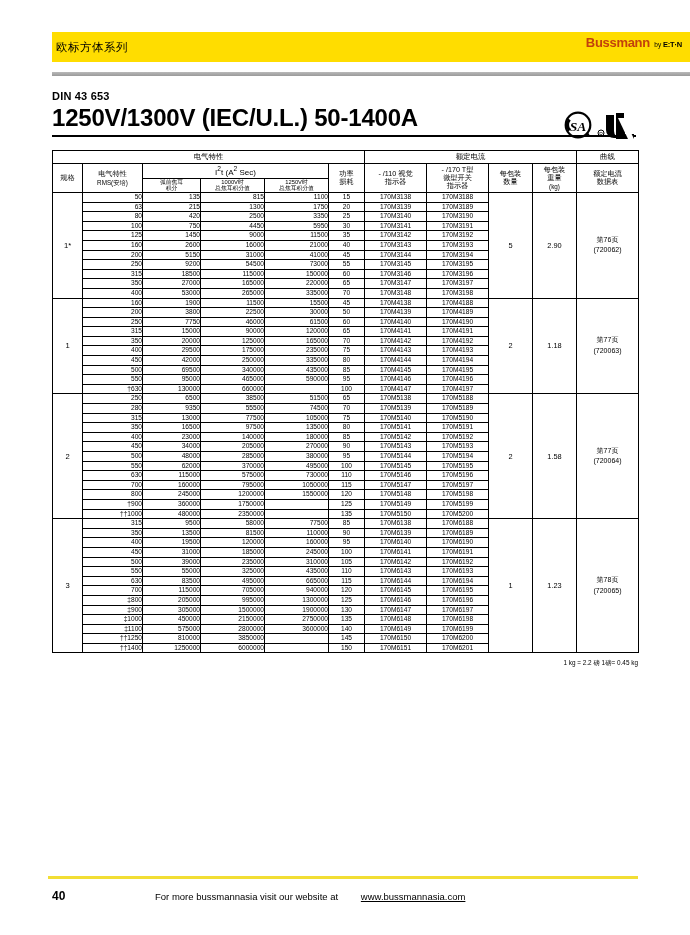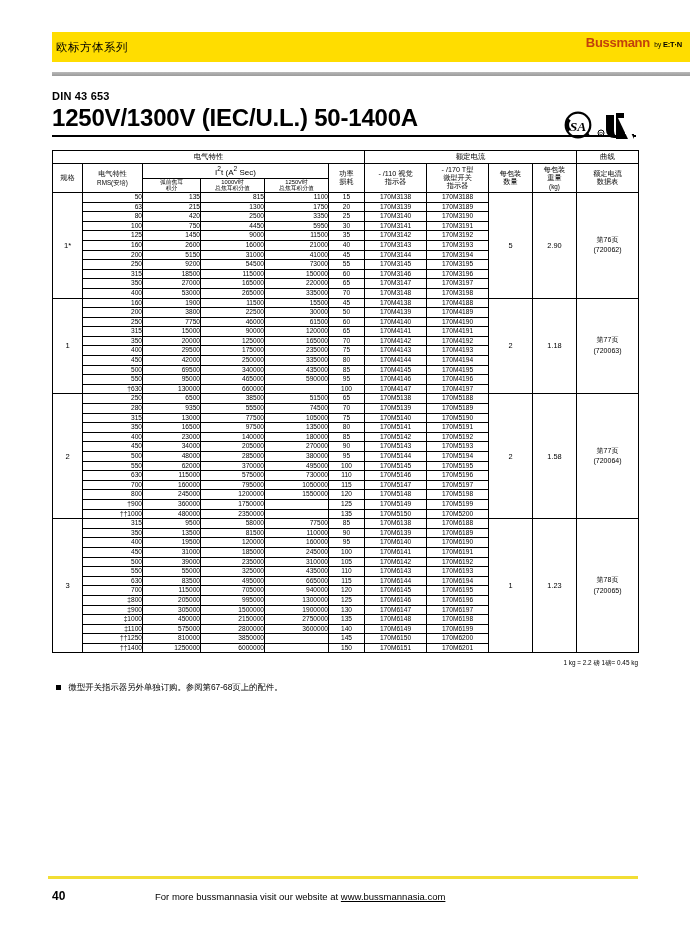--- a/index.html
+++ b/index.html
@@ -120,21 +120,21 @@
     width: 590px; height: 3.4px; background: #f2de34;
   }
   .pagenum {
     position: absolute; left: 52px; bottom: 32px;
     font-size: 12px; font-weight: bold;
   }
   .footinfo {
     position: absolute; left: 155px; bottom: 33px;
     font-size: 9.5px;
   }
-  .footinfo a { color: #000; text-decoration: underline; }
+  .footinfo a { color: #000; text-decoration: underline; margin-left: 20px; }
 </style>
 </head>
 <body>
 
 <div class="topbar">
   <span class="topbar-title">欧标方体系列</span>
   <span class="brand">
     <span class="brand-name">Bussmann</span>
     <span class="brand-sub">
       <span>by</span>
@@ -683,23 +683,19 @@
           <td class="ctr sep-right">150</td>
           <td class="code">170M6151</td>
           <td class="code sep-right">170M6201</td>
         </tr>
       </tbody>
   </table>
   <div class="kgnote" style="left:0;top:6px;position:relative;">1 kg = 2.2 磅    1磅= 0.45 kg</div>
 </div>
 
 <div class="notes" id="notes-list">
-    <div class="note">
-      <span class="bullet"></span>
-      <span>微型开关指示器另外单独订购。参阅第67-68页上的配件。</span>
-    </div>
   </div>
 
 <div class="footrule"></div>
 <div class="pagenum">40</div>
 <div class="footinfo">
   <span>For more bussmannasia visit our website at </span><a href="#">www.bussmannasia.com</a>
 </div>
 
 </body></html>

